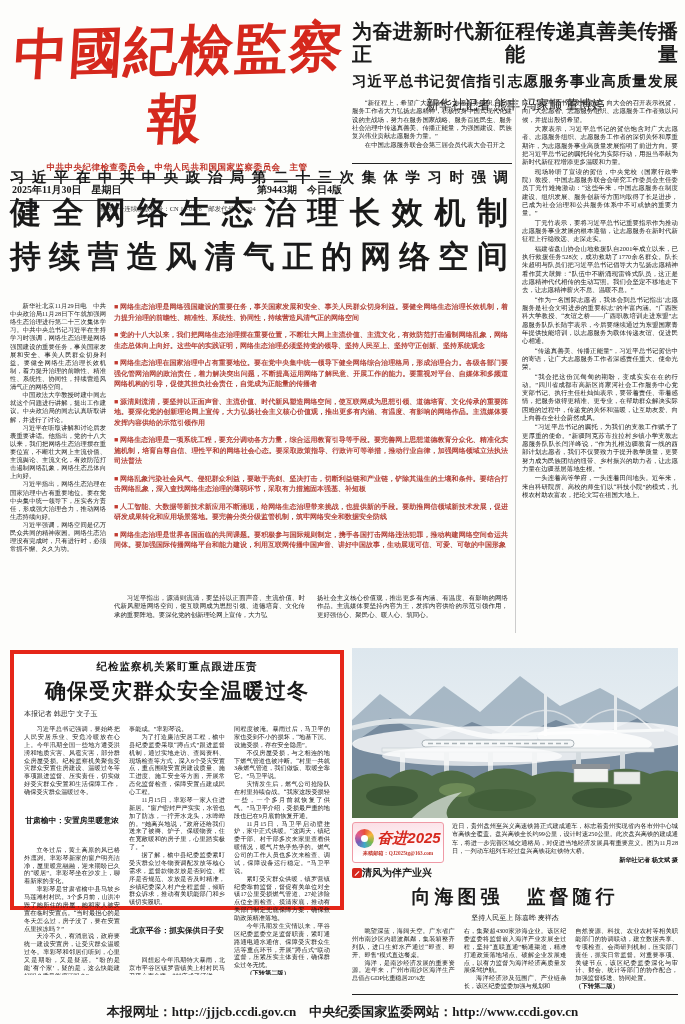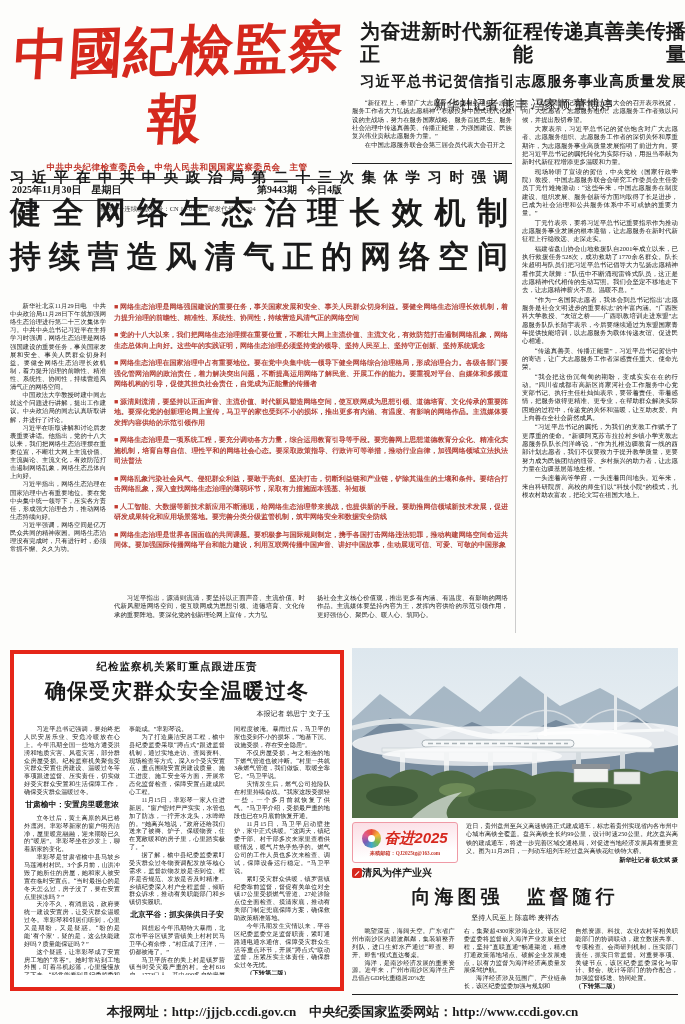--- a/index.html
+++ b/index.html
@@ -17,21 +17,21 @@
   .masthead { left:10px; top:18px; width:334px; }
   .mh-title {
     font-size:54px; line-height:1.25; font-weight:bold; color:#d5281d;
     text-align:center; letter-spacing:1px; transform:rotate(-1.5deg) skewX(-5deg);
   }
   .mh-supervisor { margin-top:9px; text-align:center; font-size:8.5px; font-weight:bold; color:#c3392e; letter-spacing:.5px; }
   .mh-dateline { margin-top:5px; border-top:1px solid #444; border-bottom:1px solid #444; padding:3px 2px; display:flex; justify-content:space-between; font-size:10px; font-weight:bold; }
   .mh-pub { margin-top:4px; text-align:center; font-size:6.5px; color:#333; }
 
   
-  .top-head { left:352px; top:20px; width:326px;margin-left:8px; }
+  .top-head { left:352px; top:20px; width:326px; }
   .top-headline { font-size:20px; font-weight:bold; line-height:1.15; text-align:justify; text-align-last:justify; }
   .top-subheadline { margin-top:6px; font-size:14.5px; font-weight:bold; text-align:justify; text-align-last:justify; }
   .top-byline { margin-top:5px; text-align:center; font-size:13px; color:#222; }
   .top-lead { left:352px; top:99px; width:160px; height:62px; overflow:hidden; font-size:6.4px; line-height:1.3; }
   .rule-topcol { left:352px; top:163px; width:160px; border-top:1.5px solid #222; }
   .vrule { left:515px; top:99px; height:534px; border-left:1px solid #ccc; }
   .right-col { left:522px; top:99px; width:156px; height:534px; overflow:hidden; font-size:6.4px; line-height:1.3; }
   .right-col p { margin-bottom:1px; }
 
   
@@ -39,33 +39,33 @@
   .main-headline { left:10px; top:191px; width:498px; font-family:"Liberation Sans","DejaVu Sans",sans-serif; }
   .main-headline div { font-size:31px; font-weight:bold; line-height:1.42; text-align:justify; text-align-last:justify; }
   .main-col1 { left:10px; top:302px; width:96px; height:338px; overflow:hidden; font-size:6.3px; line-height:1.29; }
   .red-block { left:114px; top:302px; width:394px; height:288px; overflow:hidden; }
   .red-block p { text-indent:0; color:#b5463d; font-weight:bold; font-size:7px; line-height:1.5; margin-bottom:7px; }
   .red-block p::before { content:"■ "; color:#c23b30; }
   .tail { left:114px; top:594px; width:394px; height:46px; display:flex; gap:12px; font-size:6.4px; line-height:1.3; }
   .tail-col { flex:1; overflow:hidden; }
 
   
-  .disaster-box { left:10px; top:650px; width:334px; height:341px; border:4px solid #e52619; background:#fff; padding:6px 10px 4px; }
+  .disaster-box { left:10px; top:650px; width:334px; height:260px; border:4px solid #e52619; background:#fff; padding:6px 10px 4px; }
   .dz-kicker { text-align:center; font-size:10.5px; font-weight:bold; letter-spacing:1px; }
   .dz-title { text-align:center; font-size:21px; font-weight:bold; letter-spacing:1px; margin-top:3px; }
-  .dz-byline { text-align:right; font-size:7px; margin-top:4px; color:#222; }
+  .dz-byline { text-align:left; font-size:7px; margin-top:4px; color:#222; }
   .dz-cols { display:flex; gap:9px; margin-top:6px; height:250px; overflow:hidden; }
   .dz-col { flex:1; font-size:6.2px; line-height:1.27; overflow:hidden; }
-  .dz-subhead { text-align:center; font-weight:bold; font-size:7.8px; margin:4px 0; }
+  .dz-subhead { text-align:center; font-weight:bold; font-size:7.8px; margin:20px 0; }
   .jump { font-weight:bold; }
 
   
   .photo-wrap { left:352px; top:648px; width:326px; height:170px; overflow:hidden; background:#dfe7ec; }
   .caption-row { left:352px; top:822px; width:326px; height:46px; display:flex; gap:8px; }
-  .badge { width:106px; height:41px; border:1.5px solid #ef9aa6; border-radius:3px; background:linear-gradient(175deg,#fbdde4,#fff 75%); display:flex; flex-direction:column; align-items:center; justify-content:center; }
+  .badge { width:92px; height:41px; border:1.5px solid #ef9aa6; border-radius:3px; background:linear-gradient(175deg,#fbdde4,#fff 75%); display:flex; flex-direction:column; align-items:center; justify-content:center; }
   .badge-top { display:flex; align-items:center; gap:3px; }
   .pinwheel { width:19px; height:19px; border-radius:50%; background:conic-gradient(#e94e3c,#f6b63c,#7cb84e,#3fa9c9,#7a5bb5,#e05b8e,#e94e3c); position:relative; }
   .pinwheel::after { content:""; position:absolute; left:6px; top:6px; width:7px; height:7px; border-radius:50%; background:#fff; }
   .badge-title { font-size:15px; font-weight:bold; font-style:italic; color:#d6281e; font-family:"Liberation Sans",sans-serif; }
   .badge-sub { font-size:5.2px; color:#c3392e; font-weight:bold; margin-top:2px; }
   .caption-text { flex:1; font-size:6.2px; line-height:1.35; }
   .credit { text-align:right; font-weight:bold; margin-top:1px; text-indent:0; }
 
   
   .marine { left:352px; top:866px; width:326px; }
@@ -129,21 +129,21 @@
     <p>新华社北京11月29日电　中共中央政治局11月28日下午就加强网络生态治理进行第二十三次集体学习。中共中央总书记习近平在主持学习时强调，网络生态治理是网络强国建设的重要任务，事关国家发展和安全、事关人民群众切身利益。要健全网络生态治理长效机制，着力提升治理的前瞻性、精准性、系统性、协同性，持续营造风清气正的网络空间。</p>
     <p>中国政法大学教授时建中同志就这个问题进行讲解，提出工作建议。中央政治局的同志认真听取讲解，并进行了讨论。</p>
     <p>习近平在听取讲解和讨论后发表重要讲话。他指出，党的十八大以来，我们把网络生态治理摆在重要位置，不断壮大网上主流价值、主流舆论、主流文化，有效防范打击遏制网络乱象，网络生态总体向上向好。</p>
     <p>习近平指出，网络生态治理在国家治理中占有重要地位。要在党中央集中统一领导下，压实各方责任，形成强大治理合力，推动网络生态持续向好。</p>
     <p>习近平强调，网络空间是亿万民众共同的精神家园。网络生态治理没有完成时，只有进行时，必须常抓不懈、久久为功。</p>
   </div>
   <div class="abs red-block">
     <p>网络生态治理是网络强国建设的重要任务，事关国家发展和安全、事关人民群众切身利益。要健全网络生态治理长效机制，着力提升治理的前瞻性、精准性、系统性、协同性，持续营造风清气正的网络空间</p>
     <p>党的十八大以来，我们把网络生态治理摆在重要位置，不断壮大网上主流价值、主流文化，有效防范打击遏制网络乱象，网络生态总体向上向好。这些年的实践证明，网络生态治理必须坚持党的领导、坚持人民至上、坚持守正创新、坚持系统观念</p>
     <p>网络生态治理在国家治理中占有重要地位。要在党中央集中统一领导下健全网络综合治理格局，形成治理合力。各级各部门要强化管网治网的政治责任，着力解决突出问题，不断提高运用网络了解民意、开展工作的能力。要重视对平台、自媒体和多频道网络机构的引导，促使其担负社会责任，自觉成为正能量的传播者</p>
-    <p>源清则流清，要坚持以正面声音、主流价值、时代新风塑造网络空间，使互联网成为思想引领、道德培育、文化传承的重要阵地。要深化党的创新理论网上宣传，马卫平的家也受到不小的损坏，推出更多有内涵、有温度、有影响的网络作品。主流媒体要发挥内容供给的示范引领作用</p>
+    <p>源清则流清，要坚持以正面声音、主流价值、时代新风塑造网络空间，使互联网成为思想引领、道德培育、文化传承的重要阵地。要深化党的创新理论网上宣传，大力弘扬社会主义核心价值观，推出更多有内涵、有温度、有影响的网络作品。主流媒体要发挥内容供给的示范引领作用</p>
     <p>网络生态治理是一项系统工程，要充分调动各方力量，综合运用教育引导等手段。要完善网上思想道德教育分众化、精准化实施机制，培育自尊自信、理性平和的网络社会心态。要采取政策指导、行政许可等举措，推动行业自律，加强网络领域立法执法司法普法</p>
     <p>网络乱象污染社会风气、侵犯群众利益，要敢于亮剑、坚决打击，切断利益链和产业链，铲除其滋生的土壤和条件。要结合打击网络乱象，深入查找网络生态治理的薄弱环节，采取有力措施固本强基、补短板</p>
     <p>人工智能、大数据等新技术新应用不断涌现，给网络生态治理带来挑战，也提供新的手段。要助推网信领域新技术发展，促进研发成果转化和应用场景落地。要完善分类分级监管机制，筑牢网络安全和数据安全防线</p>
     <p>网络生态治理是世界各国面临的共同课题。要积极参与国际规则制定，携手各国打击网络违法犯罪，推动构建网络空间命运共同体。要加强国际传播网络平台和能力建设，利用互联网传播中国声音、讲好中国故事，生动展现可信、可爱、可敬的中国形象</p>
   </div>
   <div class="abs tail">
     <p class="tail-col">习近平指出，源清则流清，要坚持以正面声音、主流价值、时代新风塑造网络空间，使互联网成为思想引领、道德培育、文化传承的重要阵地。要深化党的创新理论网上宣传，大力弘</p>
     <p class="tail-col noindent">扬社会主义核心价值观，推出更多有内涵、有温度、有影响的网络作品。主流媒体要坚持内容为王，发挥内容供给的示范引领作用，更好强信心、聚民心、暖人心、筑同心。</p>
   </div>
 

